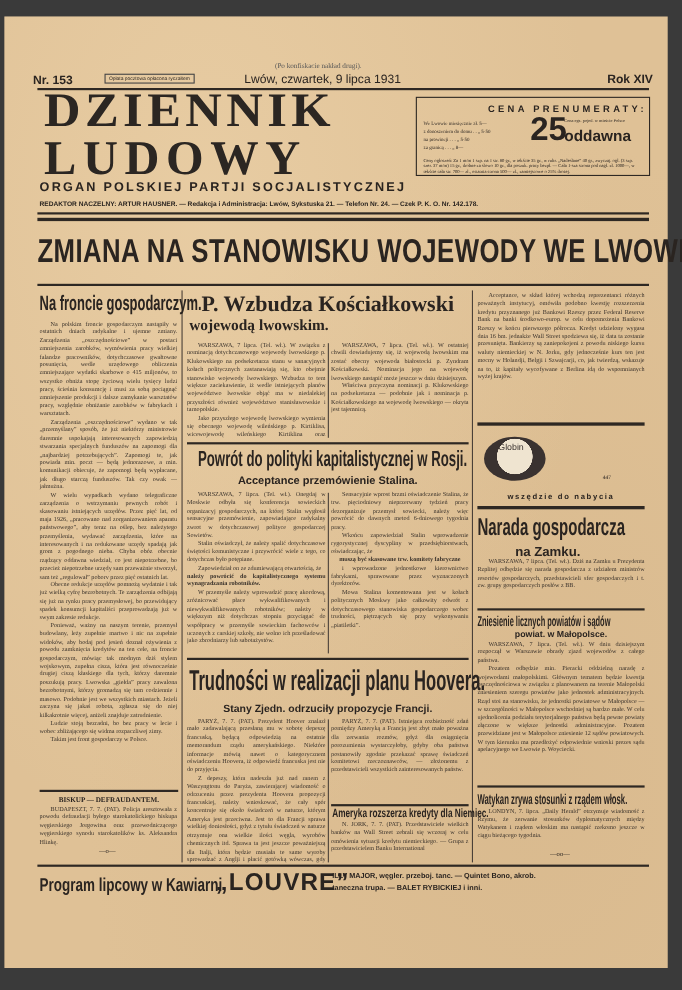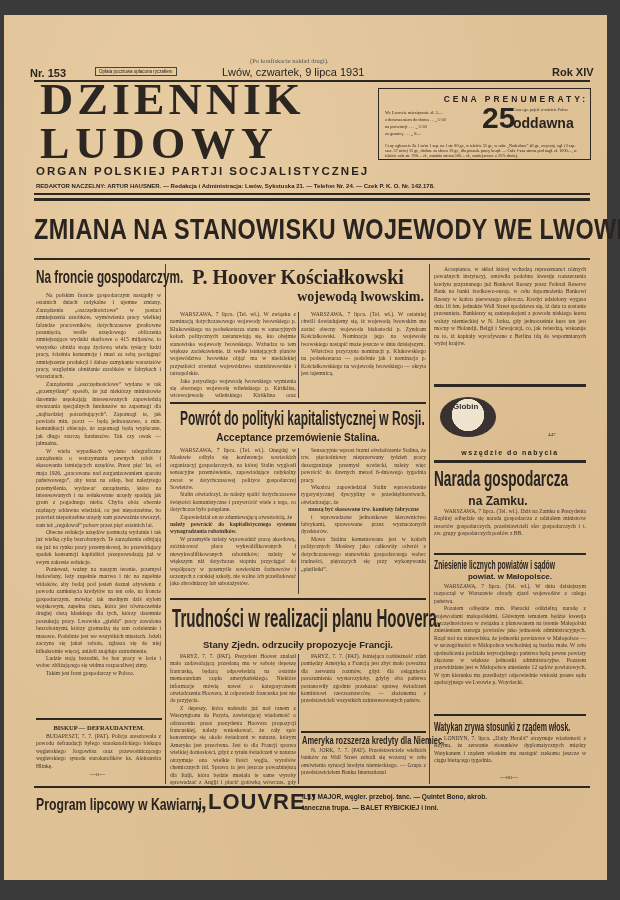--- a/index.html
+++ b/index.html
@@ -86,22 +86,22 @@
   <p>Ludzie stoją bezradni, bo bez pracy w lecie i wobec zbliżającego się widma rozpaczliwej zimy.</p>
   <p>Takim jest front gospodarczy w Polsce.</p>
 </div>
 <div class="rule" style="left:36px;top:718px;width:126px;height:2px;"></div>
 <div class="abs" style="left:36px;top:724px;width:126px;text-align:center;font-size:6.5px;font-weight:bold;">BISKUP — DEFRAUDANTEM.</div>
 <div class="col" style="left:36px;top:733px;width:125px;height:36px;">
     <p>BUDAPESZT, 7. 7. (PAT). Policja aresztowała z powodu defraudacji byłego starokatolickiego biskupa węgierskiego Jorgowitsa oraz przewodniczącego węgierskiego synodu starokatolików ks. Aleksandra Hlinkę.</p>
   </div>
 <div class="abs" style="left:90px;top:771px;font-size:6px;">—o—</div>
 
-<div class="abs" style="left:172px;top:266px;width:252px;text-align:center;font-family:'Liberation Serif',serif;font-weight:bold;font-size:20px;line-height:22px;">P. Hoover Kościałkowski</div>
-<div class="abs" style="left:172px;top:289px;width:252px;text-align:right;font-family:'Liberation Serif',serif;font-weight:bold;font-size:14px;">wojewodą lwowskim.</div>
+<div class="abs" style="left:172px;top:266px;width:252px;text-align:center;font-family:'Liberation Serif',serif;font-weight:bold;font-size:20px;line-height:22px;">P. Wzbudza Kościałkowski</div>
+<div class="abs" style="left:172px;top:289px;width:252px;text-align:left;font-family:'Liberation Serif',serif;font-weight:bold;font-size:14px;">wojewodą lwowskim.</div>
 <div class="col" style="left:170px;top:311px;width:126px;height:88px;">
   <p>WARSZAWA, 7 lipca. (Tel. wł.). W związku z nominacją dotychczasowego wojewody lwowskiego p. Klukowskiego na podsekretarza stanu w sanacyjnych kołach politycznych zastanawiają się, kto obejmie stanowisko wojewody lwowskiego. Wzbudza to tem większe zaciekawienie, iż wedle istniejących planów województwo lwowskie objąć ma w niedalekiej przyszłości również województwo stanisławowskie i tarnopolskie.</p>
   <p>Jako przyszłego wojewodę lwowskiego wymienia się obecnego wojewodę wileńskiego p. Kirtiklisa, wicewojewodę wileńskiego Kirtiklina oraz wiceministra spraw wewnętrznych Stamirowskiego.</p>
 </div>
 <div class="vline" style="left:298px;top:312px;height:86px;"></div>
 <div class="col" style="left:301px;top:311px;width:125px;height:88px;">
   <p>WARSZAWA, 7 lipca. (Tel. wł.). W ostatniej chwili dowiadujemy się, iż wojewodą lwowskim ma zostać obecny wojewoda białostocki p. Zyndram Kościałkowski. Nominacja jego na wojewodę lwowskiego nastąpić może jeszcze w dniu dzisiejszym.</p>
   <p>Właściwa przyczyna nominacji p. Klukowskiego na podsekretarza — podobnie jak i nominacja p. Kościałkowskiego na wojewodę lwowskiego — okryta jest tajemnicą.</p>
 </div>
 <div class="rule" style="left:170px;top:402px;width:256px;height:2px;"></div>
@@ -140,21 +140,21 @@
 <div class="col" style="left:301px;top:747px;width:125px;height:38px;">
   <p>N. JORK, 7. 7. (PAT). Przedstawiciele wielkich banków na Wall Street zebrali się wczoraj w celu omówienia sytuacji kredytu niemieckiego. — Grupa z przedstawicielem Banku International</p>
 </div>
 
 <div class="col" style="left:434px;top:266px;width:152px;height:116px;">
   <p>Acceptance, w skład której wchodzą reprezentanci różnych poważnych instytucyj, omówiła podobno kwestję rozszerzenia kredytu przyznanego już Bankowi Rzeszy przez Federal Reserve Bank na banki środkowo-europ. w celu dopomożenia Bankowi Rzeszy w końcu pierwszego półrocza. Kredyt udzielony wygasa dnia 16 bm. jednakże Wall Street spodziewa się, iż data ta zostanie przesunięta. Bankierzy są zaniepokojeni z powodu niskiego kursu waluty niemieckiej w N. Jorku, gdy jednocześnie kurs ten jest mocny w Holandji, Belgji i Szwajcarji, co, jak twierdzą, wskazuje na to, iż kapitały wycofywane z Berlina idą do wspomnianych wyżej krajów.</p>
 </div>
 <div class="rule" style="left:434px;top:384px;width:152px;height:3px;"></div>
 
 <div class="abs shoe"></div>
-<div class="abs" style="left:453px;top:402px;font-size:8px;font-weight:bold;font-family:'Liberation Sans',sans-serif;color:#3a3230;">Globin</div>
+<div class="abs" style="left:453px;top:402px;font-size:8px;font-weight:normal;font-family:'Liberation Sans',sans-serif;color:#3a3230;">Globin</div>
 <div class="abs" style="left:548px;top:432px;font-size:5px;">447</div>
 <div class="abs" style="left:434px;top:449px;width:152px;text-align:center;font-family:'Liberation Sans',sans-serif;font-weight:bold;font-size:7px;letter-spacing:1.5px;">wszędzie do nabycia</div>
 <div class="rule" style="left:434px;top:460px;width:152px;height:3px;"></div>
 
 <div class="abs condensed" style="left:434px;top:466px;font-size:22px;transform:scaleX(.62);">Narada gospodarcza</div>
 <div class="abs sub" style="left:422px;top:494px;width:152px;font-size:12px;">na Zamku.</div>
 <div class="col" style="left:434px;top:508px;width:152px;height:44px;">
   <p>WARSZAWA, 7 lipca. (Tel. wł.). Dziś na Zamku u Prezydenta Rzplitej odbędzie się narada gospodarcza z udziałem ministrów resortów gospodarczych, przedstawicieli sfer gospodarczych i t. zw. grupy gospodarczych posłów z BB.</p>
 </div>
 <div class="rule" style="left:434px;top:553px;width:152px;height:2px;"></div>

